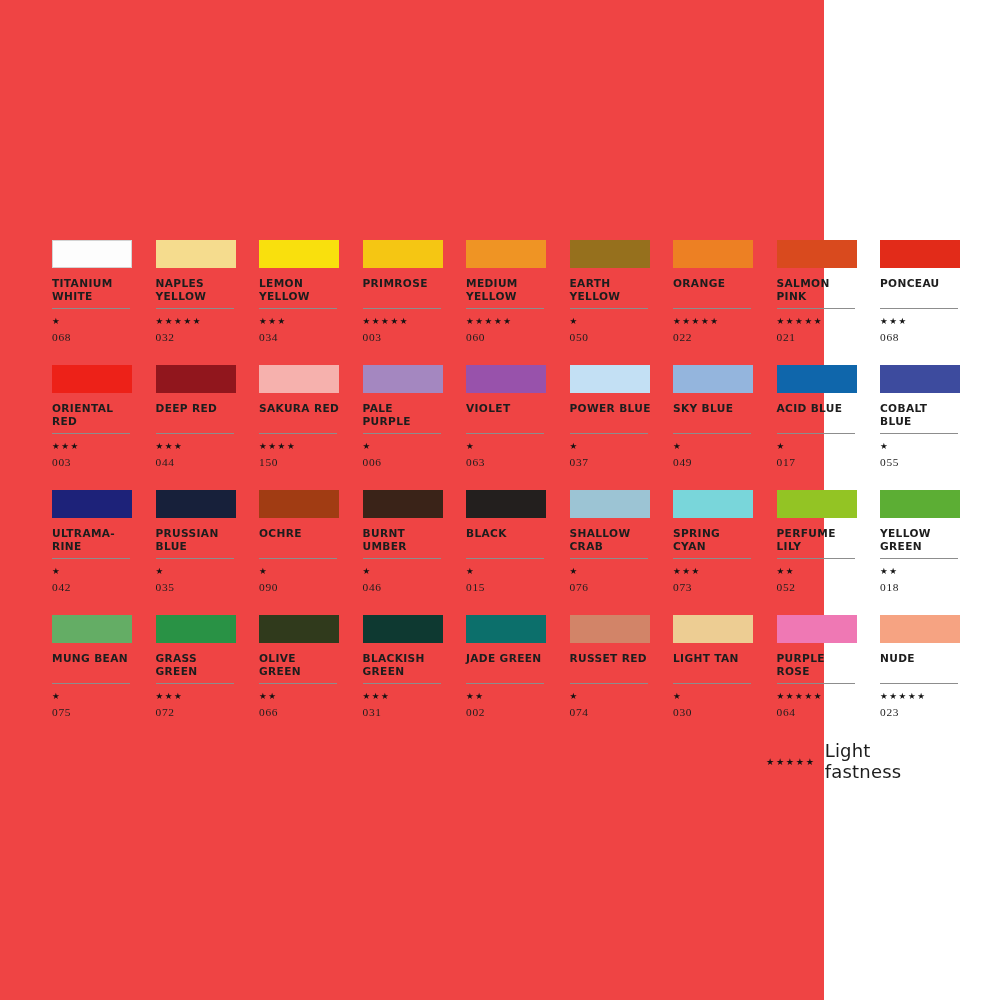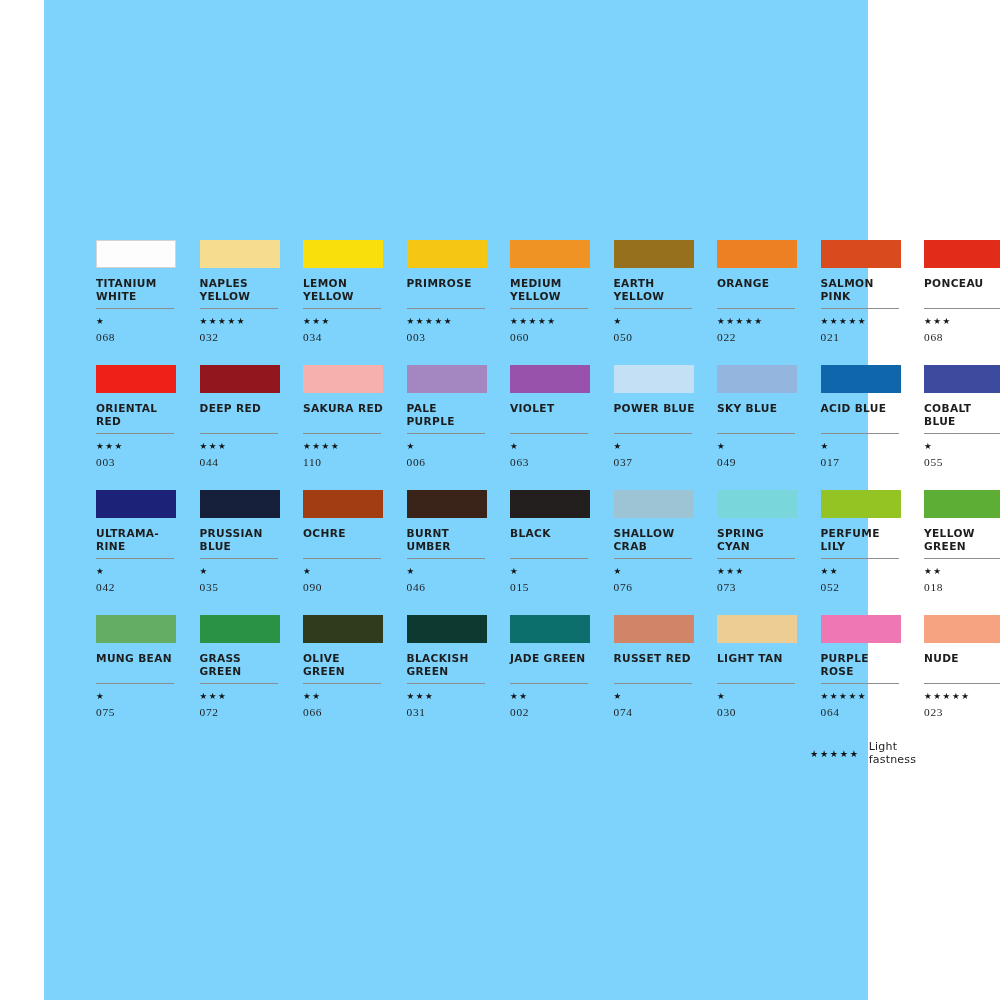--- a/index.html
+++ b/index.html
@@ -11,22 +11,21 @@
     width: 1000px;
     height: 1000px;
     font-family: "DejaVu Sans", sans-serif;
     color: #1a1a1a;
     overflow: hidden;
   }
   #page {
     position: relative;
     width: 824px;
     height: 1000px;
-    background: #7dd3fc;
-    margin-left: 44px;
+    background: #ef4444;
   }
   #chart {
     position: absolute;
     left: 52px;
     top: 240px;
     width: 908px;
   }
   .row {
     display: flex;
     gap: 0px;
@@ -87,21 +86,21 @@
     display: flex;
     align-items: center;
     gap: 9px;
   }
   #legend .lstars {
     font-size: 9.2px;
     letter-spacing: 1.7px;
     color: #111111;
   }
   #legend .ltext {
-    font-size: 11px;
+    font-size: 18px;
     letter-spacing: 0.2px;
     color: #1d1d1d;
   }
 </style>
 </head>
 <body>
 
 <div id="page">
   <div id="chart">
       <div class="row">
@@ -182,21 +181,21 @@
           <div class="cname">DEEP RED</div>
           <div class="rule"></div>
           <div class="stars">★★★</div>
           <div class="code">044</div>
         </div>
         <div class="cell">
           <div class="swatch" style="background: rgb(246, 177, 173);"></div>
           <div class="cname">SAKURA RED</div>
           <div class="rule"></div>
           <div class="stars">★★★★</div>
-          <div class="code">110</div>
+          <div class="code">150</div>
         </div>
         <div class="cell">
           <div class="swatch" style="background: rgb(164, 135, 192);"></div>
           <div class="cname">PALE PURPLE</div>
           <div class="rule"></div>
           <div class="stars">★</div>
           <div class="code">006</div>
         </div>
         <div class="cell">
           <div class="swatch" style="background: rgb(152, 82, 171);"></div>

